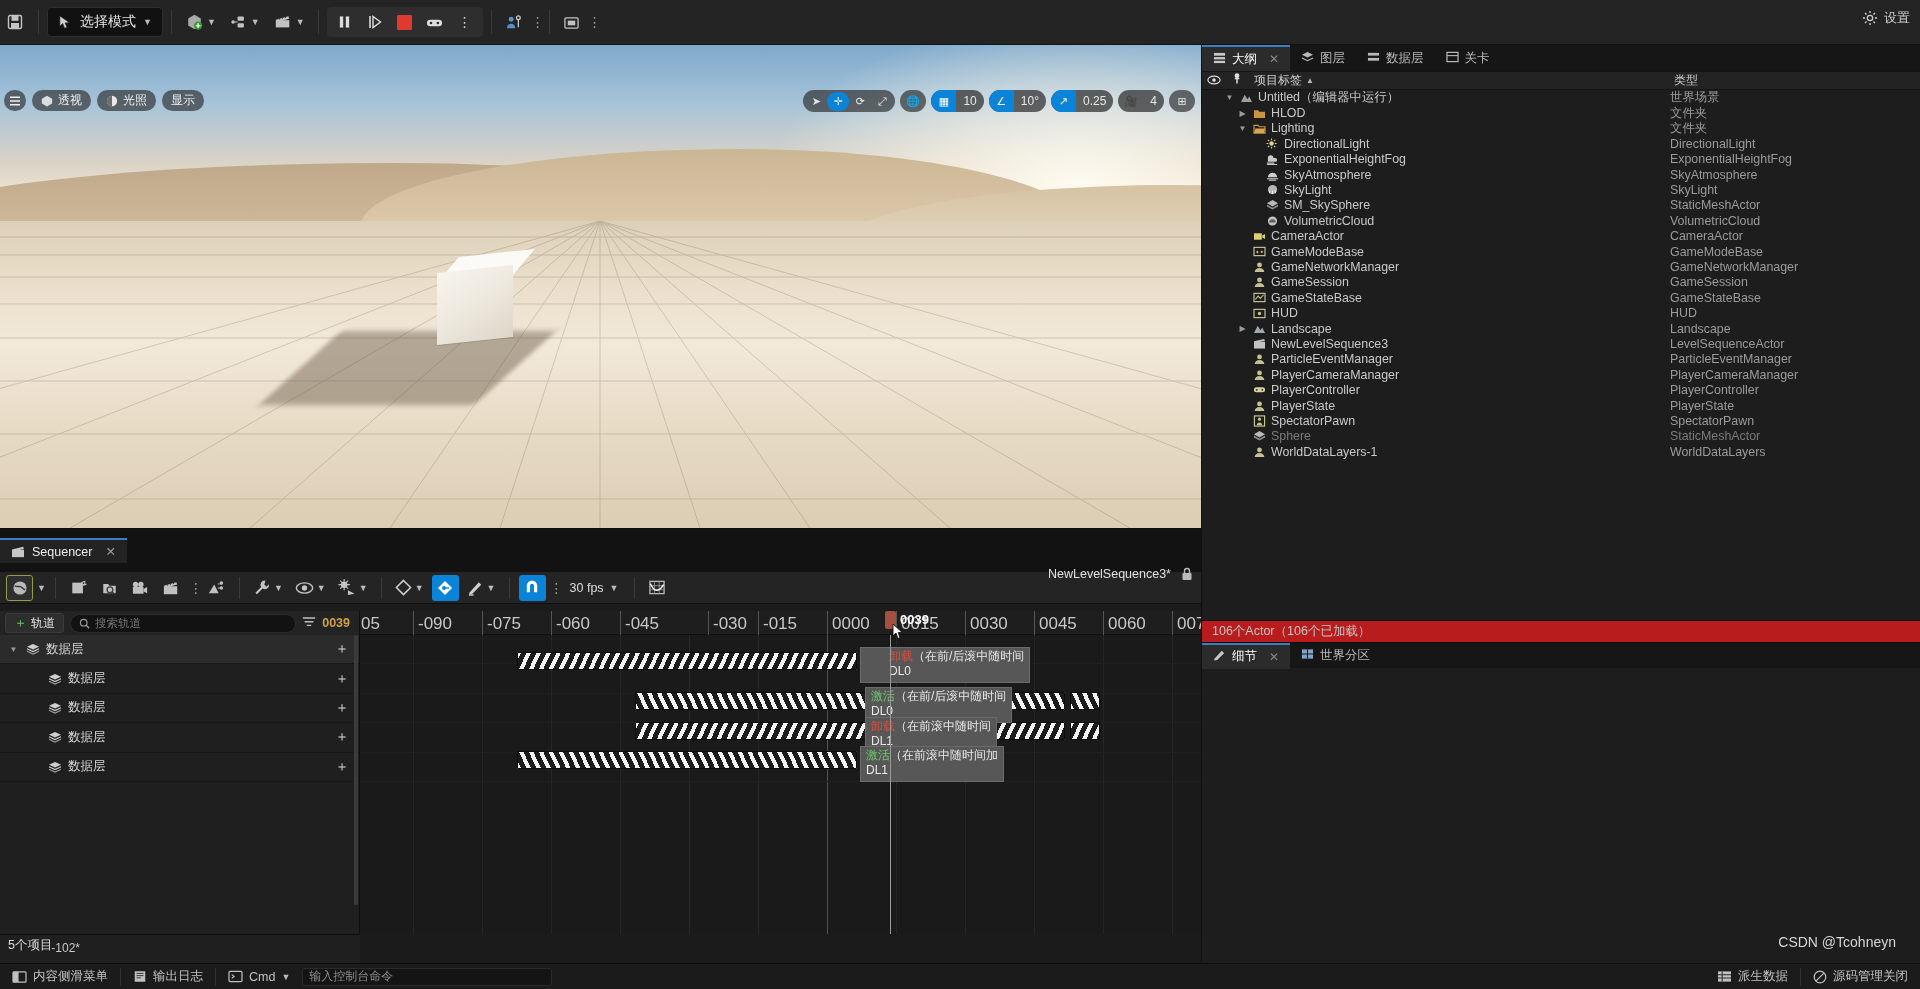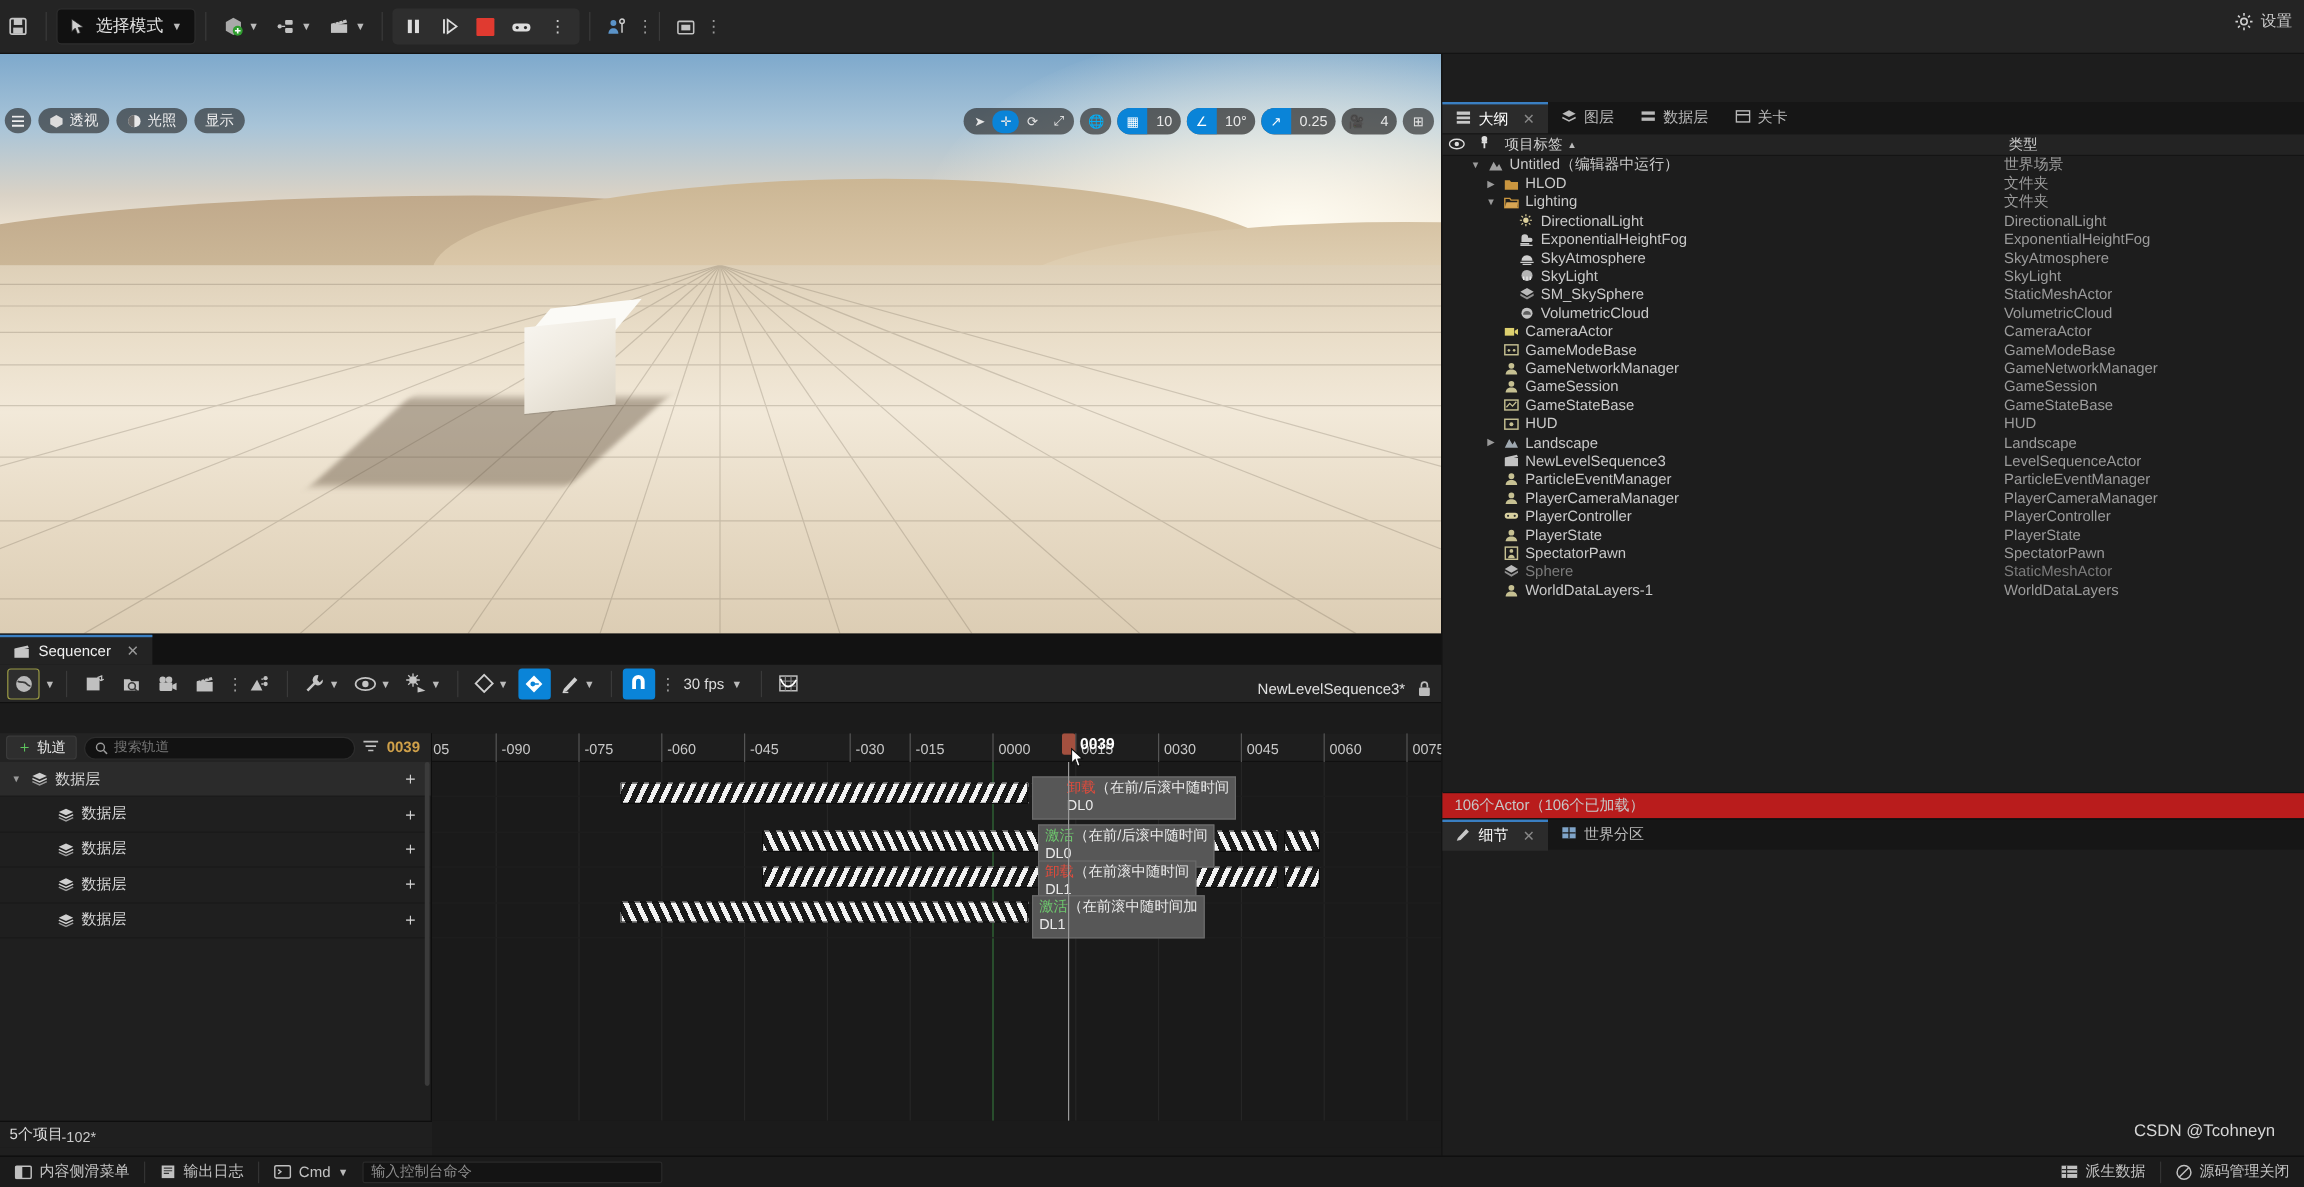--- a/index.html
+++ b/index.html
@@ -55,21 +55,21 @@
   .vr-btn{width:22px;height:19px;display:flex;align-items:center;justify-content:center;border-radius:9px;color:#e6e6e6;font-size:11px;cursor:pointer;}
   .vr-btn.on{background:#0a84d8;}
   .vr-pill{display:flex;align-items:center;background:rgba(40,40,40,.7);border-radius:12px;height:22px;overflow:hidden;cursor:pointer;}
   .vr-pill .ic{width:25px;height:22px;display:flex;align-items:center;justify-content:center;font-size:11px;color:#fff;}
   .vr-pill .ic.blue{background:#0a84d8;}
   .vr-pill .tx{padding:0 7px;font-size:12px;color:#e8e8e8;}
   .axis{position:absolute;left:8px;bottom:18px;width:34px;height:34px;font-size:9px;}
 
   
   .rightcol{position:absolute;left:1201px;top:45px;width:719px;height:944px;background:#1d1d1d;border-left:1px solid #111;}
-  .tabrow{display:flex;align-items:center;height:26px;background:#161616;margin-top:40px;}
+  .tabrow{display:flex;align-items:center;height:26px;background:#161616;}
   .tab{display:flex;align-items:center;gap:6px;height:26px;padding:0 11px;font-size:12.5px;color:#b9b9b9;cursor:pointer;}
   .tab.active{background:#2b2b2b;color:#fff;border-top:2px solid #3a7fc2;}
   .tab .x{margin-left:6px;color:#888;font-size:12px;}
   .ol-search{display:flex;align-items:center;gap:7px;height:26px;margin:3px 6px;background:#111;border:1px solid #2a2a2a;border-radius:3px;padding:0 8px;}
   .ol-search input{flex:1;background:transparent;border:0;outline:0;color:#ccc;font-size:12.5px;font-family:inherit;}
   .ol-actions{position:absolute;right:8px;top:32px;display:flex;gap:7px;color:#aaa;}
   .ol-head{display:flex;align-items:center;height:19px;background:#232323;border-top:1px solid #141414;border-bottom:1px solid #141414;font-size:12px;color:#cfcfcf;}
   .ol-head .c-eye{width:24px;text-align:center;}
   .ol-head .c-pin{width:22px;text-align:center;}
   .ol-head .c-name{flex:1;padding-left:6px;display:flex;align-items:center;gap:4px;text-align:right;}
@@ -81,21 +81,21 @@
   .ol-row.dim .nm,.ol-row.dim .ty{color:#7b7b7b;}
   .arrow{width:11px;font-size:8px;color:#9a9a9a;text-align:center;}
   .ic{width:15px;height:13px;display:inline-flex;align-items:center;justify-content:center;font-size:11px;}
   .ol-foot{height:22px;display:flex;align-items:center;padding-left:10px;font-size:12.5px;color:#c6c6c6;background:#b91c1c;border-top:1px solid #131313;}
   .det-tabs{display:flex;align-items:center;height:26px;background:#161616;border-top:1px solid #0f0f0f;}
   .det-body{height:210px;display:flex;align-items:flex-start;justify-content:center;padding-top:46px;font-size:12.5px;color:#999;position:relative;}
   .bili{position:absolute;right:48px;top:14px;width:92px;height:78px;}
 
   
   .seq{position:absolute;left:0;top:528px;width:1201px;height:461px;background:#1b1b1b;border-top:1px solid #0d0d0d;}
-  .seq-tabrow{display:flex;align-items:center;height:25px;background:#121212;}
+  .seq-tabrow{display:flex;align-items:center;height:43px;background:#121212;}
   .seq-tab{display:flex;align-items:center;gap:7px;height:25px;padding:0 11px;background:#232323;border-top:2px solid #3a7fc2;font-size:12.5px;color:#eee;cursor:pointer;}
   .seq-toolbar{display:flex;align-items:center;height:32px;background:#242424;padding:0 6px;gap:4px;border-bottom:1px solid #101010;}
   .sq-btn{width:27px;height:26px;display:flex;align-items:center;justify-content:center;color:#cfcfcf;cursor:pointer;border-radius:3px;}
   .sq-btn.sel{border:1px solid #9a9a45;background:#2e2e2e;}
   .sq-btn.blue{background:#0a84d8;color:#fff;}
   .sq-drop{display:flex;align-items:center;gap:3px;padding:2px 4px;cursor:pointer;color:#cfcfcf;border-radius:3px;}
   .sq-sep{width:1px;height:22px;background:#3a3a3a;margin:0 5px;}
   .fps{display:flex;align-items:center;gap:6px;font-size:12.5px;color:#ddd;padding:0 6px;cursor:pointer;}
   .seq-name{position:absolute;right:30px;top:38px;font-size:12.5px;color:#e0e0e0;}
   .seq-lock{position:absolute;right:8px;top:38px;color:#bbb;font-size:12px;}
@@ -111,21 +111,21 @@
   .trk-row{display:flex;align-items:center;height:29.4px;padding-left:8px;border-bottom:1px solid #191919;color:#d6d6d6;font-size:12.5px;cursor:pointer;}
   .trk-row.parent{background:#2b2b2b;}
   .trk-row .lbl{flex:1;display:flex;align-items:center;gap:6px;}
   .trk-row .addp{color:#d5d5d5;font-size:14px;padding-right:10px;}
   .indent{display:inline-block;width:16px;}
   .left-scroll{position:absolute;right:1px;top:24px;width:4px;height:300px;}
   .left-scroll i{display:block;width:4px;height:270px;background:#3b3b3b;border-radius:2px;}
 
   .tracks-right{flex:1;position:relative;background:#1a1a1a;overflow:hidden;}
   .ruler{position:relative;height:24px;background:#1e1e1e;border-bottom:1px solid #101010;}
-  .tick{position:absolute;top:0;height:24px;border-left:1px solid #555;padding-left:4px;font-size:12px;color:#c8c8c8;line-height:26px;}
+  .tick{position:absolute;top:0;height:24px;border-left:1px solid #555;padding-left:4px;font-size:17px;color:#c8c8c8;line-height:26px;}
   .lane-area{position:relative;height:299px;}
   .vline{position:absolute;top:0;bottom:0;width:1px;background:#262626;}
   .greenline{position:absolute;top:0;bottom:0;width:1px;background:#2e6b34;}
   .lane{position:absolute;left:0;right:0;height:29.4px;border-bottom:1px solid #1f1f1f;}
   .bar{position:absolute;top:5px;height:18px;border-radius:1px;
     background:
       repeating-linear-gradient(115deg,#f2f2f2 0 4px, #1b1b1b 4px 9px);
     box-shadow:inset 0 0 0 1px #0d0d0d;}
   .bar.low{background:repeating-linear-gradient(65deg,#f2f2f2 0 4px,#1b1b1b 4px 9px);}
   .tipbox{position:absolute;background:#575757;border:1px solid #6b6b6b;padding:1px 5px 3px 5px;font-size:12px;line-height:15px;color:#e9e9e9;white-space:nowrap;z-index:6;}

